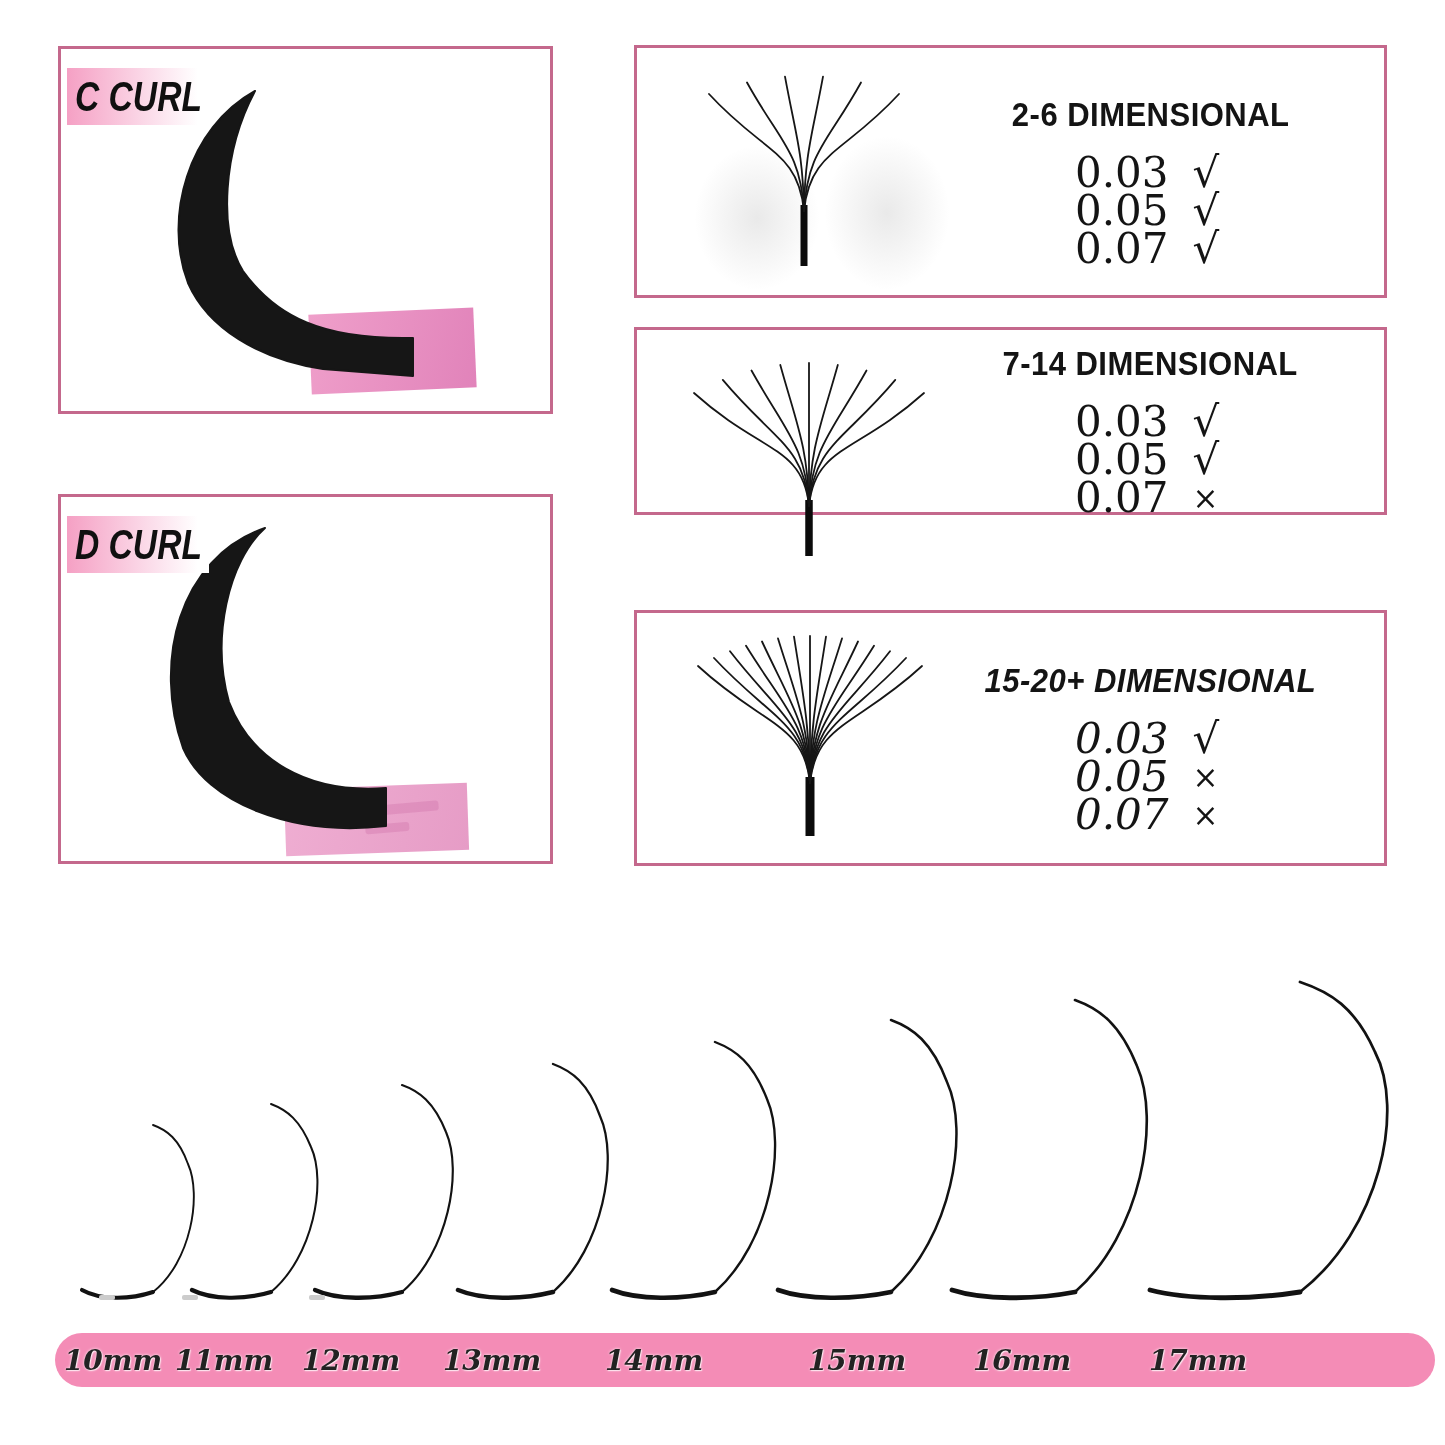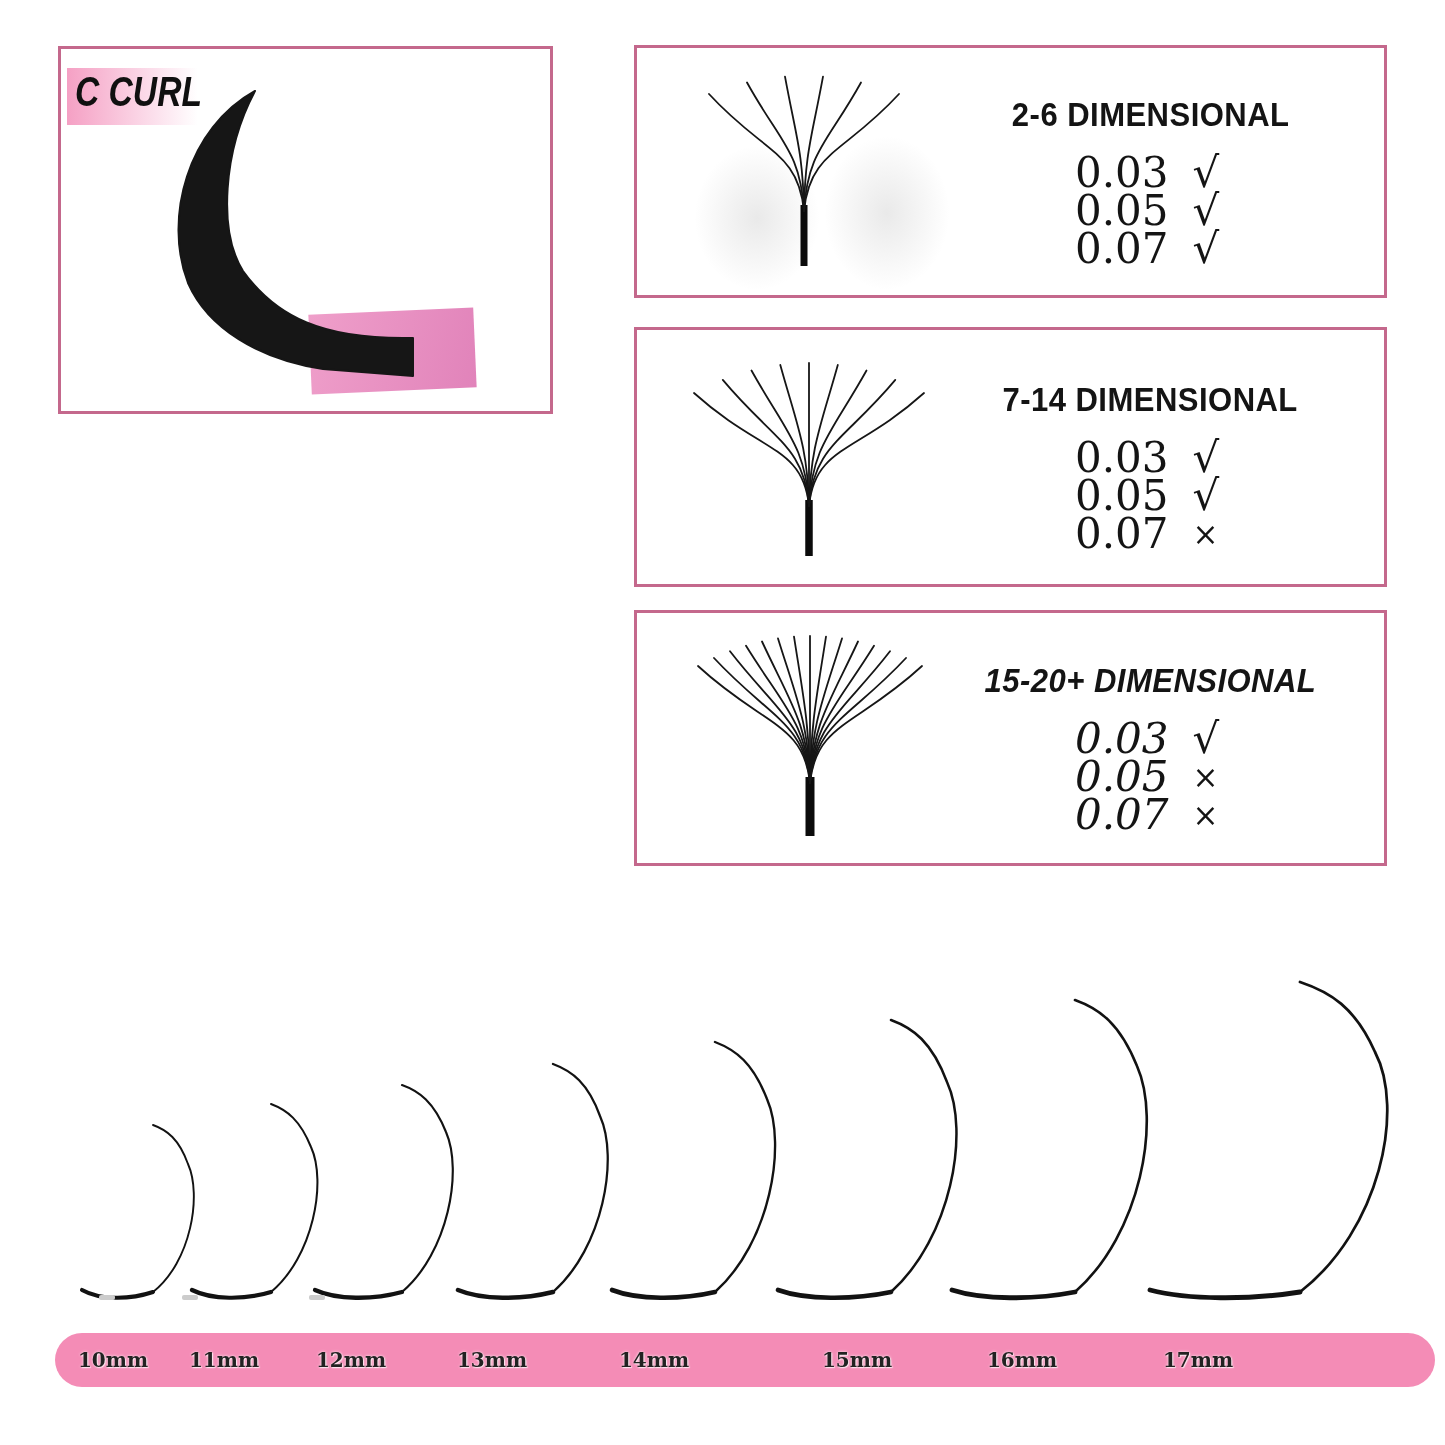--- a/index.html
+++ b/index.html
@@ -5,27 +5,27 @@
   html,body{margin:0;padding:0;background:#fff;}
   .canvas{position:relative;width:1445px;height:1445px;background:#ffffff;overflow:hidden;
           font-family:"Liberation Sans",sans-serif;}
   :root{--border:#c4688c;--ink:#141414;}
 
   
   .pbox{position:absolute;border:3px solid var(--border);background:#fff;box-sizing:border-box;}
   .curl-box-c{left:58px;top:46px;width:495px;height:368px;}
   .curl-box-d{left:58px;top:494px;width:495px;height:370px;}
   .dim-box-0{left:634px;top:45px;width:753px;height:253px;}
-  .dim-box-1{left:634px;top:327px;width:753px;height:260px;}
+  .dim-box-1{left:634px;top:327px;width:753px;height:188px;}
   .dim-box-2{left:634px;top:610px;width:753px;height:256px;font-style:italic;}
 
   
   .curl-label{position:absolute;left:6px;top:19px;width:142px;height:57px;
      background:linear-gradient(90deg,#f5a0c4 0%,#fbd9e8 55%,#ffffff 92%);
-     display:flex;align-items:flex-start;padding-left:8px;box-sizing:border-box;}
+     display:flex;align-items:center;padding-left:8px;box-sizing:border-box;}
   .curl-label span{font-size:42px;font-weight:bold;font-style:italic;color:#101010;
      transform:scaleX(.8);transform-origin:left center;white-space:nowrap;letter-spacing:0px;}
 
   
   .tape{position:absolute;}
   .tape-c{left:249px;top:262px;width:165px;height:80px;transform:rotate(-2.5deg);
      background:linear-gradient(105deg,#ef9fca 0%,#e183ba 100%);}
   .tape-d{left:224px;top:289px;width:183px;height:67px;transform:rotate(-2deg);
      background:linear-gradient(105deg,#efaed2 0%,#e69cc6 100%);}
   .tape-mark{position:absolute;background:rgba(198,98,158,.28);border-radius:3px;}
@@ -50,21 +50,21 @@
      background:linear-gradient(90deg,#f590bc 0%,#f9c3dc 70%,#fbd8e8 100%);
      display:flex;align-items:center;padding-left:12px;box-sizing:border-box;}
   .thickness-label span{font-size:50px;font-weight:bold;font-style:italic;color:#101010;
      transform:scaleX(.82);transform-origin:left center;white-space:nowrap;}
 
   .curves-svg{position:absolute;left:0;top:960px;}
 
   .length-bar{position:absolute;left:55px;top:1333px;width:1380px;height:54px;
      background:#f48cb6;border-radius:27px;}
   .len-label{position:absolute;top:50%;transform:translate(-50%,-50%);
-     font-family:"DejaVu Serif",serif;font-weight:bold;font-size:20px;color:#222;
+     font-family:"DejaVu Serif",serif;font-style:italic;font-weight:bold;font-size:28px;color:#222;
      text-shadow:0 0 3px rgba(255,255,255,.9),1px 1px 1px rgba(255,255,255,.7);white-space:nowrap;}
 </style>
 </head>
 <body>
 
 <div class="canvas">
 
   <div class="pbox curl-box-c">
     <div class="tape tape-c"></div>
     <svg class="curl-svg" width="489" height="362" viewBox="0 0 489 362">
@@ -74,20 +74,37 @@
                L 352,327
                L 352,289
                C 262,291 215,268 182,222
                C 157,182 162,102 194,42 Z" fill="#161616" stroke="#161616" stroke-width="2" stroke-linejoin="round"></path>
     </svg>
     <div class="curl-label">
       <span>C CURL</span>
     </div>
   </div>
 
+  <div class="pbox curl-box-d">
+    <div class="tape tape-d">
+      <div class="tape-mark" style="left:96px;top:18px;width:58px;height:10px;transform:rotate(-3deg);"></div>
+      <div class="tape-mark" style="left:80px;top:38px;width:44px;height:9px;transform:rotate(-3deg);"></div>
+    </div>
+    <svg class="curl-svg" width="489" height="364" viewBox="0 0 489 364">
+      <path d="M 204,31
+               C 117,61 92,166 122,251
+               C 145,305 230,340 325,329
+               L 325,291
+               C 245,297 190,262 168,205
+               C 150,142 167,64 204,31 Z" fill="#161616" stroke="#161616" stroke-width="2" stroke-linejoin="round"></path>
+    </svg>
+    <div class="curl-label">
+      <span>D CURL</span>
+    </div>
+  </div>
 
   <div class="pbox dim-box-0">
     <div class="fan-shadow" style="left:55px;top:95px;width:130px;height:150px;"></div>
     <div class="fan-shadow" style="left:185px;top:85px;width:130px;height:160px;"></div>
     <svg class="fan-svg" width="747" height="247" viewBox="0 0 747 247">
         <line x1="167" y1="218" x2="167" y2="157" stroke="#0b0b0b" stroke-width="7"></line>
         <path d="M 167 163 C 161.0 103, 127.1 106.0, 72.0 46.0" fill="none" stroke="#161616" stroke-width="1.8" stroke-linecap="round"></path>
         <path d="M 167 163 C 163.4 103, 143.1 94.5, 110.0 34.5" fill="none" stroke="#161616" stroke-width="1.8" stroke-linecap="round"></path>
         <path d="M 167 163 C 165.8 103, 159.0 88.7, 148.0 28.7" fill="none" stroke="#161616" stroke-width="1.8" stroke-linecap="round"></path>
         <path d="M 167 163 C 168.2 103, 175.0 88.7, 186.0 28.7" fill="none" stroke="#161616" stroke-width="1.8" stroke-linecap="round"></path>

